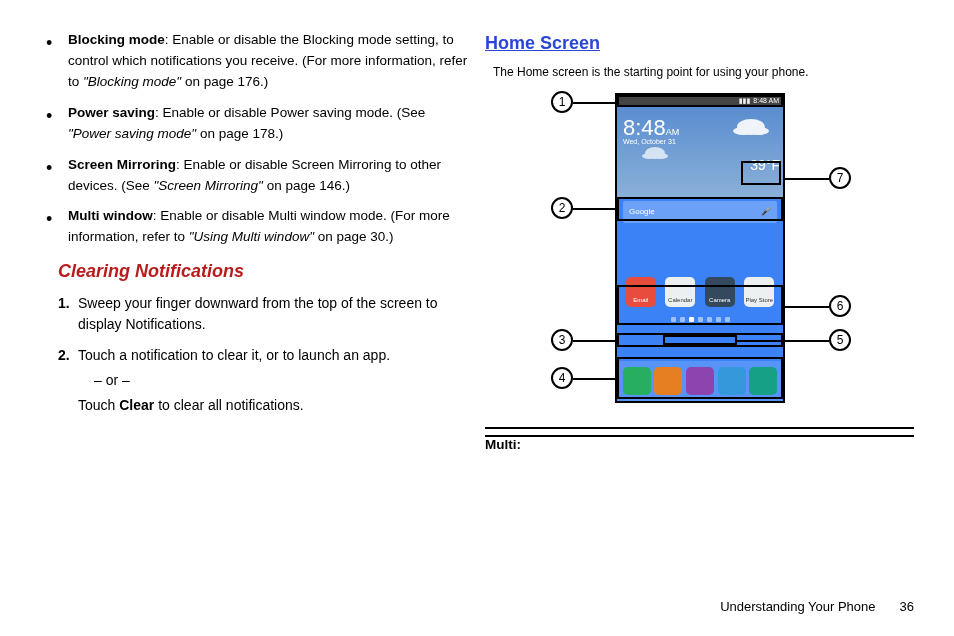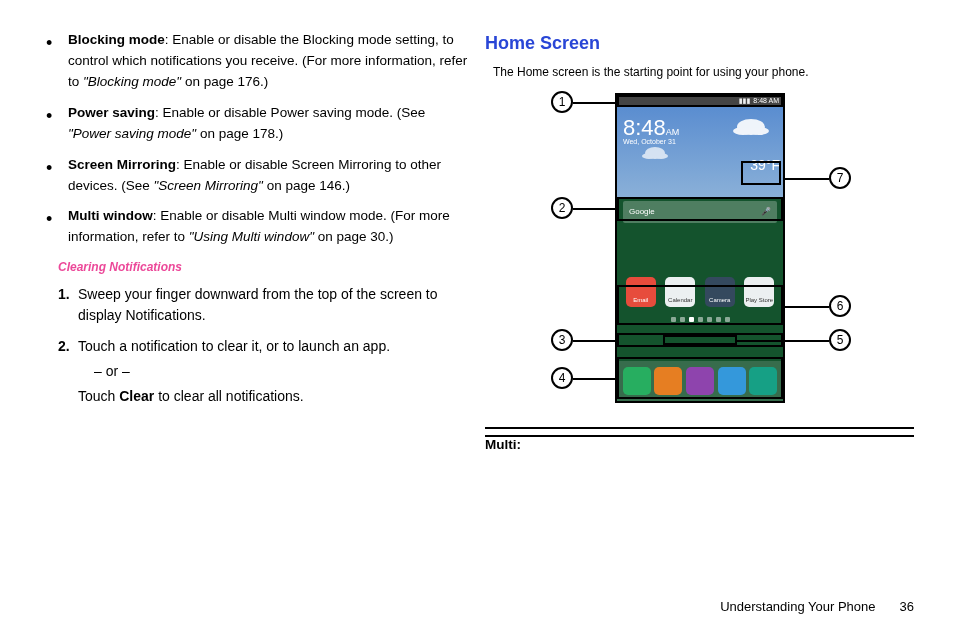--- a/index.html
+++ b/index.html
@@ -32,50 +32,51 @@
     }
     .bullet-item::before {
       content: "•";
       position: absolute;
       left: -12px;
       font-size: 18px;
     }
     .bold { font-weight: bold; }
     .italic-q { font-style: italic; }
     .subheading-italic {
-      color: #ec4899;
+      color: #b91c1c;
       font-style: italic;
       font-weight: bold;
-      font-size: 12px;
+      font-size: 18px;
       margin: 10px 0 8px 18px;
     }
     .numlist { list-style: none; padding-left: 38px; }
     .numitem { position: relative; margin-bottom: 10px; font-size: 14px; }
     .numitem .numkey { position: absolute; left: -20px; font-weight: bold; }
     .or-line { margin: 4px 0 4px 16px; }
     .section-heading {
       color: #2946d6;
       font-weight: 900;
       font-size: 18px;
       margin-bottom: 6px;
       font-family: Arial Black, Arial, sans-serif;
+      text-decoration: underline;
     }
     .intro-text { font-size: 12px; margin-bottom: 8px; margin-left: 8px; }
     .diagram-area {
       position: relative;
       height: 330px;
       margin-bottom: 8px;
     }
     .phone {
       position: absolute;
       left: 130px;
       top: 4px;
       width: 170px;
       height: 310px;
-      background: #14532d;
+      background: #3b82f6;
       border: 2px solid #000;
       overflow: hidden;
     }
     .phone-statusbar {
       height: 12px;
       background: #444;
       color: #fff;
       font-size: 7px;
       display: flex;
       justify-content: flex-end;

